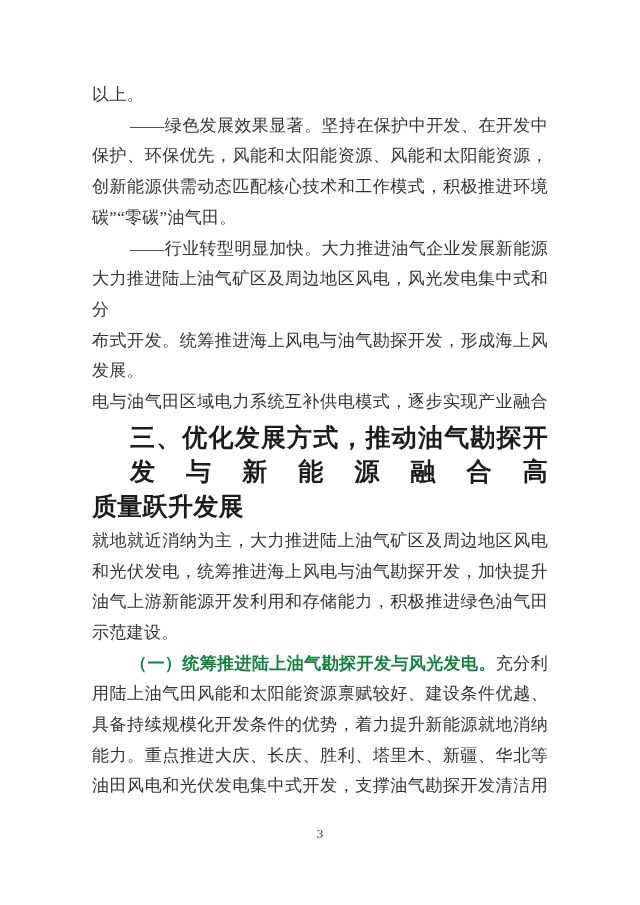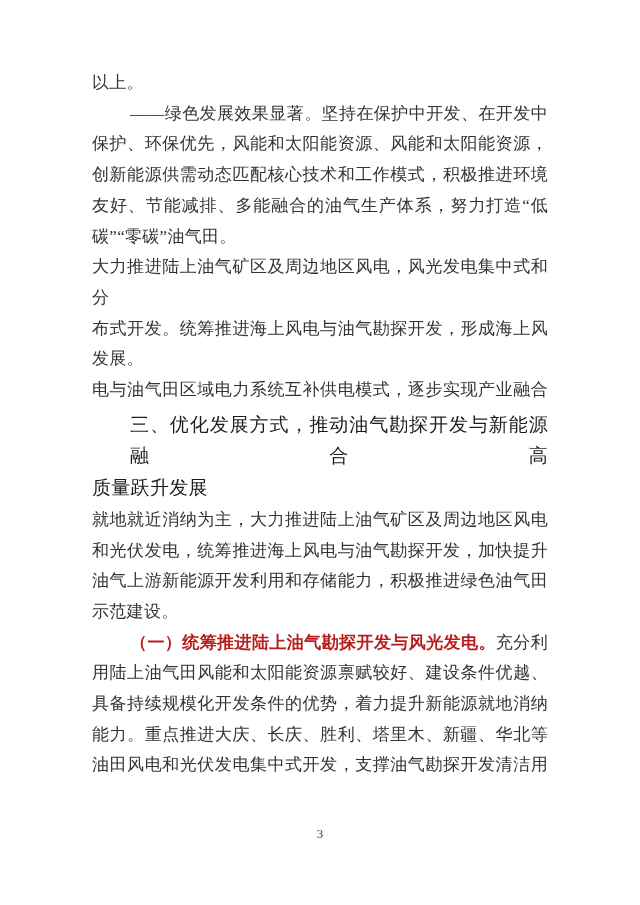--- a/index.html
+++ b/index.html
@@ -11,21 +11,21 @@
     position: relative;
     width: 640px;
     height: 905px;
     background: #ffffff;
     overflow: hidden;
     font-family: "Liberation Serif", "DejaVu Serif", serif;
   }
   .text-block {
     position: absolute;
     left: 92px;
-    top: 68px;
+    top: 80px;
     width: 456px;
     color: #333333;
     font-size: 17px;
     letter-spacing: 0.3px;
     line-height: 30.7px;
   }
   .line {
     text-align: justify;
     text-align-last: left;
     white-space: normal;
@@ -38,27 +38,27 @@
   }
   .line.sp-before {
     margin-top: 4px;
   }
   .seg-body {
     font-family: "Liberation Serif", "DejaVu Serif", serif;
     font-weight: 400;
   }
   .seg-heading {
     font-family: "Liberation Sans", "DejaVu Sans", sans-serif;
-    font-weight: 400;
+    font-weight: 700;
     color: #1c1c1c;
-    font-size: 19px;
+    font-size: 25px;
   }
   .seg-lead {
     font-weight: 700;
-    color: #b91c1c;
+    color: #15803d;
   }
   .page-number {
     position: absolute;
     left: 0;
     right: 0;
     top: 826px;
     text-align: center;
     font-size: 13px;
     color: #3a3a3a;
     font-family: "Liberation Serif", "DejaVu Serif", serif;
@@ -66,22 +66,22 @@
 </style>
 </head>
 <body>
 
 <div class="page">
   <div class="text-block">
       <div class="line"><span class="seg-body">以上。</span></div>
       <div class="line fill ind2"><span class="seg-body">——绿色发展效果显著。坚持在保护中开发、在开发中</span></div>
       <div class="line fill"><span class="seg-body">保护、环保优先，风能和太阳能资源、风能和太阳能资源，</span></div>
       <div class="line fill"><span class="seg-body">创新能源供需动态匹配核心技术和工作模式，积极推进环境</span></div>
-      <div class="line fill"><span class="seg-body">友好、节能减排、多能融合的油气生产体系，努力打造“低</span></div>
       <div class="line"><span class="seg-body">碳”“零碳”油气田。</span></div>
+      <div class="line fill ind2"><span class="seg-body">——行业转型明显加快。大力推进油气企业发展新能源</span></div>
       <div class="line fill"><span class="seg-body">大力推进陆上油气矿区及周边地区风电，风光发电集中式和分</span></div>
       <div class="line fill"><span class="seg-body">布式开发。统筹推进海上风电与油气勘探开发，形成海上风</span></div>
       <div class="line"><span class="seg-body">发展。</span></div>
       <div class="line fill"><span class="seg-body">电与油气田区域电力系统互补供电模式，逐步实现产业融合</span></div>
       <div class="line fill ind2 sp-before"><span class="seg-heading">三、优化发展方式，推动油气勘探开发与新能源融合高</span></div>
       <div class="line"><span class="seg-heading">质量跃升发展</span></div>
       <div class="line fill"><span class="seg-body">就地就近消纳为主，大力推进陆上油气矿区及周边地区风电</span></div>
       <div class="line fill"><span class="seg-body">和光伏发电，统筹推进海上风电与油气勘探开发，加快提升</span></div>
       <div class="line fill"><span class="seg-body">油气上游新能源开发利用和存储能力，积极推进绿色油气田</span></div>
       <div class="line"><span class="seg-body">示范建设。</span></div>

